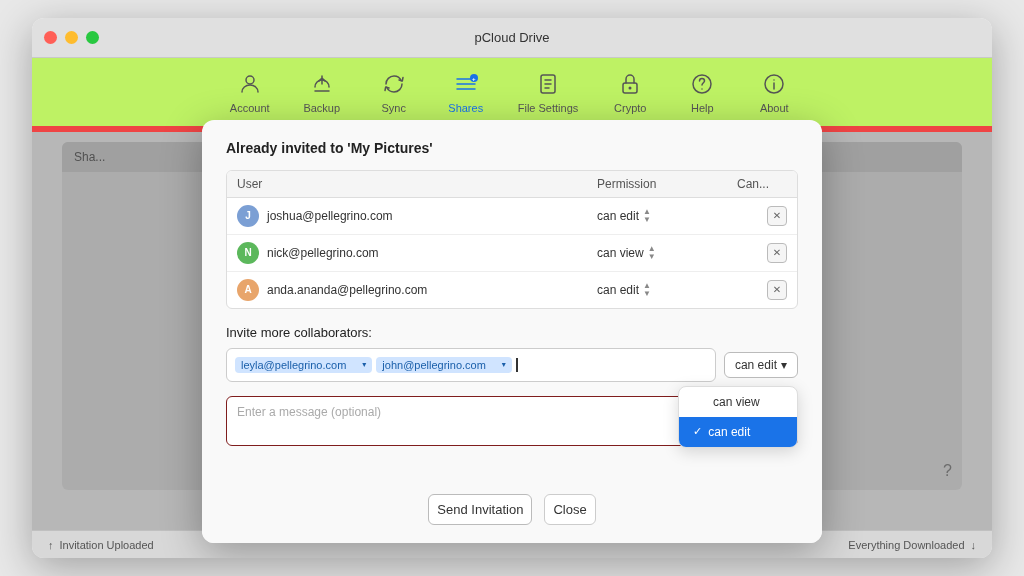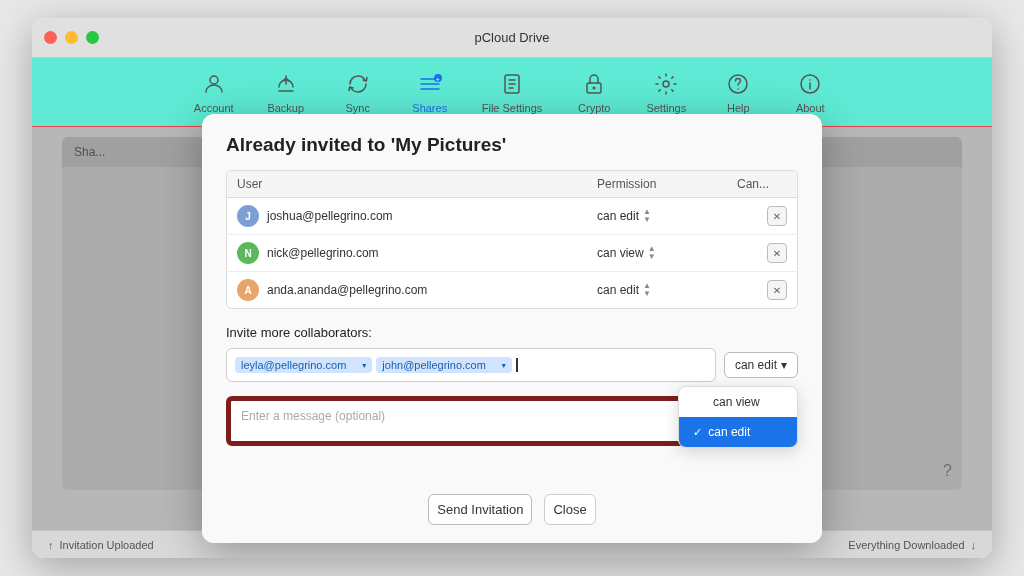--- a/index.html
+++ b/index.html
@@ -49,22 +49,22 @@
     }
     .btn-close { background: #ff5f57; }
     .btn-minimize { background: #febc2e; }
     .btn-maximize { background: #28c840; }
     .title-text {
       font-size: 13px;
       font-weight: 500;
       color: #333;
     }
     .toolbar {
-      background: #5eead4;
-      border-bottom: 1px solid #ef4444;
+      background: #bef264;
+      border-bottom: 6px solid #ef4444;
       display: flex;
       align-items: center;
       justify-content: center;
       padding: 6px 12px;
       gap: 0;
     }
     .toolbar-item {
       display: flex;
       flex-direction: column;
       align-items: center;
@@ -139,21 +139,21 @@
       background: #f9f9f9;
       border-radius: 12px;
       width: 620px;
       box-shadow: 0 10px 40px rgba(0,0,0,0.3);
       overflow: hidden;
     }
     .modal-body {
       padding: 20px 24px;
     }
     .modal-title {
-      font-size: 19px;
+      font-size: 14px;
       font-weight: 600;
       color: #222;
       margin-bottom: 14px;
     }
     .users-table {
       width: 100%;
       border: 1px solid #ddd;
       border-radius: 6px;
       overflow: hidden;
       background: white;
@@ -317,21 +317,21 @@
       display: flex;
       align-items: center;
       gap: 6px;
     }
     .dropdown-option.selected {
       background: #1a73e8;
       color: white;
     }
     .check-icon { font-size: 11px; }
     .message-area {
-      border: 5px solid #7f1d1d;
+      border: 1px solid #7f1d1d;
       border-radius: 6px;
       background: white;
       padding: 8px 10px;
       font-size: 12px;
       color: #aaa;
       min-height: 50px;
       margin-bottom: 16px;
     }
     .modal-footer {
       display: flex;
@@ -436,29 +436,20 @@
     </div>
     <div class="toolbar-item">
       <div class="toolbar-icon">
         <svg width="24" height="24" viewBox="0 0 24 24" fill="none">
           <rect x="5" y="11" width="14" height="10" rx="2" stroke="#555" stroke-width="1.5"></rect>
           <path d="M8 11V7a4 4 0 018 0v4" stroke="#555" stroke-width="1.5" stroke-linecap="round"></path>
           <circle cx="12" cy="16" r="1.5" fill="#555"></circle>
         </svg>
       </div>
       <span class="toolbar-label">Crypto</span>
-    </div>
-    <div class="toolbar-item">
-      <div class="toolbar-icon">
-        <svg width="24" height="24" viewBox="0 0 24 24" fill="none">
-          <circle cx="12" cy="12" r="3" stroke="#555" stroke-width="1.5"></circle>
-          <path d="M12 2v2M12 20v2M2 12h2M20 12h2M4.9 4.9l1.4 1.4M17.7 17.7l1.4 1.4M4.9 19.1l1.4-1.4M17.7 6.3l1.4-1.4" stroke="#555" stroke-width="1.5" stroke-linecap="round"></path>
-        </svg>
-      </div>
-      <span class="toolbar-label">Settings</span>
     </div>
     <div class="toolbar-item">
       <div class="toolbar-icon">
         <svg width="24" height="24" viewBox="0 0 24 24" fill="none">
           <circle cx="12" cy="12" r="9" stroke="#555" stroke-width="1.5"></circle>
           <path d="M9.5 9a2.5 2.5 0 015 0c0 1.5-2.5 2-2.5 4" stroke="#555" stroke-width="1.5" stroke-linecap="round"></path>
           <circle cx="12" cy="17" r="0.75" fill="#555"></circle>
         </svg>
       </div>
       <span class="toolbar-label">Help</span>

